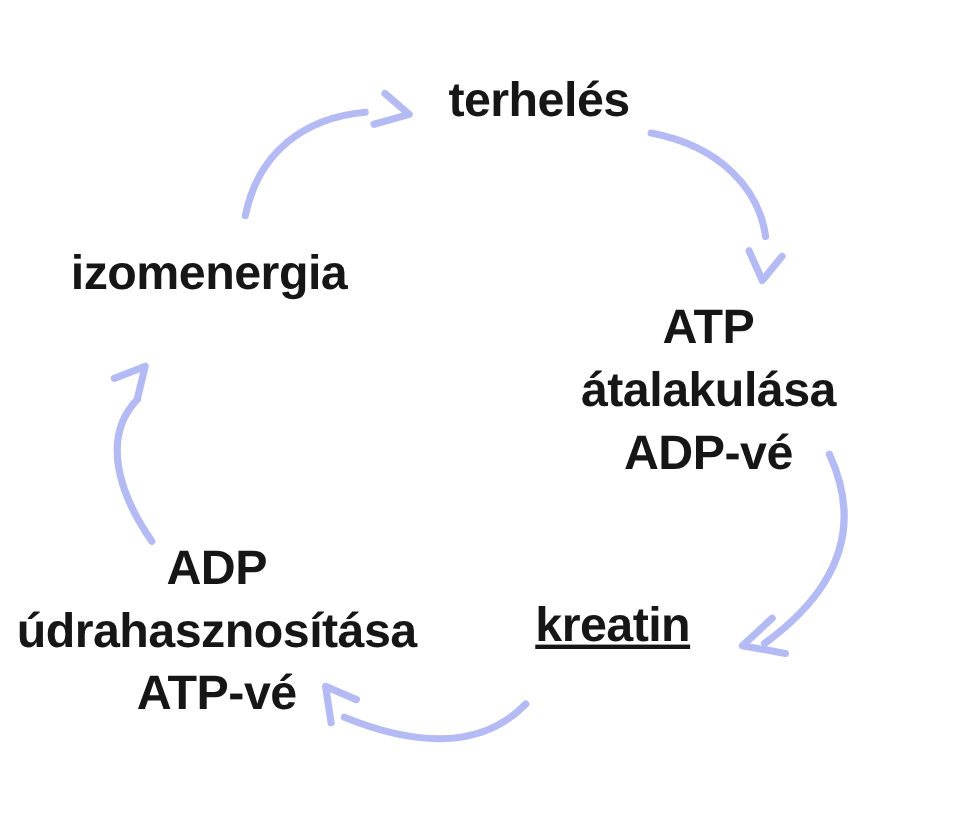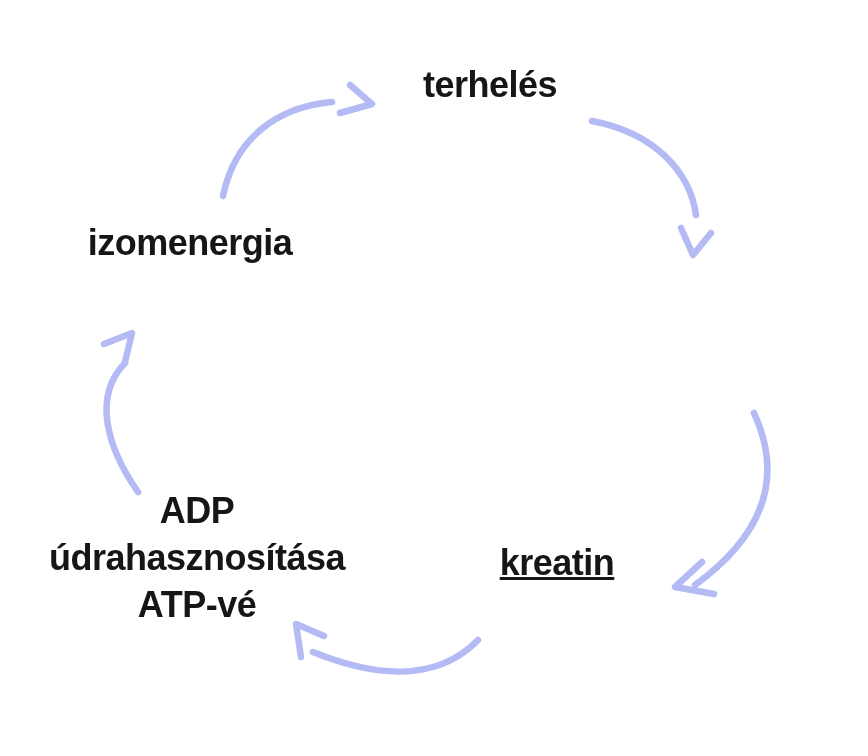--- a/index.html
+++ b/index.html
@@ -26,21 +26,21 @@
     stroke: var(--arrow-color, #b4baf4);
     stroke-width: 6.5;
     stroke-linecap: round;
     stroke-linejoin: round;
   }
   .node {
     position: absolute;
     transform: translateX(-50%);
     color: var(--text-color, #161616);
     font-weight: 700;
-    font-size: 36px;
+    font-size: 44px;
     line-height: 1.3;
     letter-spacing: -0.5px;
     text-align: center;
     white-space: pre-line;
   }
   .node-terheles     { left: 490px; top: 62px; }
   .node-atp          { left: 644px; top: 269px; }
   .node-kreatin      { left: 557px; top: 540px; text-decoration: underline; }
   .node-adp          { left: 197px; top: 488px; }
   .node-izomenergia  { left: 190px; top: 220px; }
@@ -68,20 +68,22 @@
       <path d="M 324,636 L 296,624 L 301,657"></path>
     </g>
     <g>
       <path d="M 138,492 C 106,446 93,396 125,363"></path>
       <path d="M 104,344 L 132,333 L 125,362"></path>
     </g>
   </svg>
 
   <div class="node node-terheles">terhelés</div>
 
+  <div class="node node-atp">ATP átalakulása
+ADP-vé</div>
 
   <div class="node node-kreatin">kreatin</div>
 
   <div class="node node-adp">ADP
 údrahasznosítása
 ATP-vé</div>
 
   <div class="node node-izomenergia">izomenergia</div>
 
 </div>

